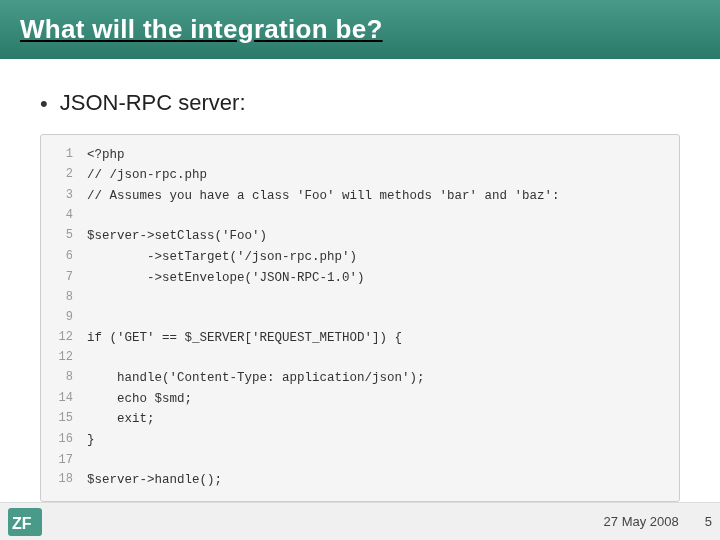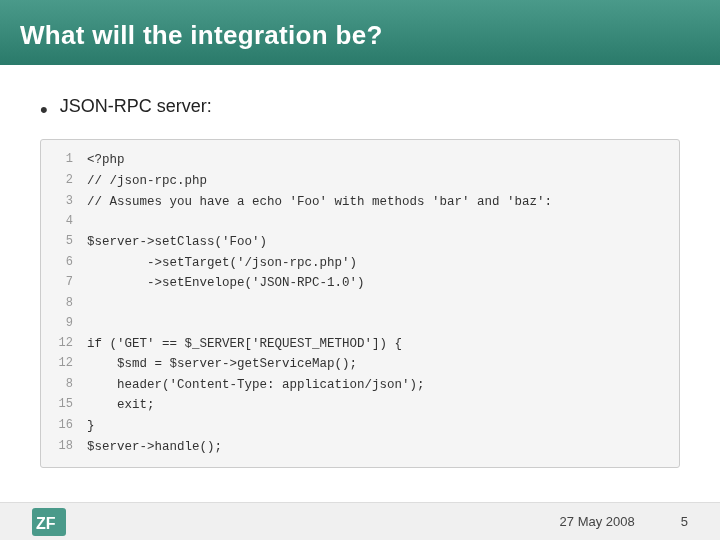--- a/index.html
+++ b/index.html
@@ -8,23 +8,24 @@
       height: 540px;
       background: #ffffff;
       font-family: Arial, sans-serif;
       overflow: hidden;
       position: relative;
     }
 
     
     .header {
       background: linear-gradient(to bottom, #4a9a8a, #2a7a6a);
-      padding: 20px 20px 14px 20px;
+      padding: 14px 20px 14px 20px;
       display: flex;
       align-items: flex-start;
+      text-decoration: underline;
     }
     .header-title {
       color: #ffffff;
       font-size: 26px;
       font-weight: bold;
       letter-spacing: 0.3px;
     }
 
     
     .content {
@@ -39,21 +40,21 @@
       gap: 12px;
       margin-bottom: 16px;
     }
     .bullet-dot {
       font-size: 22px;
       color: #333;
       margin-top: 2px;
       line-height: 1.2;
     }
     .bullet-label {
-      font-size: 18px;
+      font-size: 22px;
       color: #222;
       font-weight: normal;
       line-height: 1.3;
     }
 
     
     .code-block {
       background: #f5f5f5;
       border: 1px solid #cccccc;
       border-radius: 3px;
@@ -87,30 +88,30 @@
       position: absolute;
       bottom: 0;
       left: 0;
       right: 0;
       height: 38px;
       background: #f0f0f0;
       border-top: 1px solid #ddd;
       display: flex;
       align-items: center;
       justify-content: space-between;
-      padding: 0 32px;
+      padding: 0 8px;
     }
     .footer-logo {
       width: 34px;
       height: 28px;
     }
     .footer-right {
       display: flex;
       align-items: center;
-      gap: 46px;
+      gap: 26px;
     }
     .footer-date {
       font-size: 13px;
       color: #444;
     }
     .footer-page {
       font-size: 13px;
       color: #444;
     }
   </style>
@@ -132,21 +133,21 @@
   <div class="code-line">
         <span class="line-num">1</span>
         <span class="line-code">&lt;?php</span>
       </div>
       <div class="code-line">
         <span class="line-num">2</span>
         <span class="line-code">// /json-rpc.php</span>
       </div>
       <div class="code-line">
         <span class="line-num">3</span>
-        <span class="line-code">// Assumes you have a echo 'Foo' with methods 'bar' and 'baz':</span>
+        <span class="line-code">// Assumes you have a class 'Foo' will methods 'bar' and 'baz':</span>
       </div>
       <div class="code-line">
         <span class="line-num">4</span>
       </div>
       <div class="code-line">
         <span class="line-num">5</span>
         <span class="line-code">$server-&gt;setClass('Foo')</span>
       </div>
       <div class="code-line">
         <span class="line-num">6</span>
@@ -162,33 +163,40 @@
       <div class="code-line">
         <span class="line-num">9</span>
         <span class="line-code"></span>
       </div>
       <div class="code-line">
         <span class="line-num">12</span>
         <span class="line-code">if ('GET' == $_SERVER['REQUEST_METHOD']) {</span>
       </div>
       <div class="code-line">
         <span class="line-num">12</span>
-        <span class="line-code">    $smd = $server-&gt;getServiceMap();</span>
       </div>
       <div class="code-line">
         <span class="line-num">8</span>
-        <span class="line-code">    header('Content-Type: application/json');</span>
+        <span class="line-code">    handle('Content-Type: application/json');</span>
+      </div>
+      <div class="code-line">
+        <span class="line-num">14</span>
+        <span class="line-code">    echo $smd;</span>
       </div>
       <div class="code-line">
         <span class="line-num">15</span>
         <span class="line-code">    exit;</span>
       </div>
       <div class="code-line">
         <span class="line-num">16</span>
         <span class="line-code">}</span>
+      </div>
+      <div class="code-line">
+        <span class="line-num">17</span>
+        <span class="line-code"></span>
       </div>
       <div class="code-line">
         <span class="line-num">18</span>
         <span class="line-code">$server-&gt;handle();</span>
       </div>
     </div>
 
 </div>
 
 <div class="footer">

